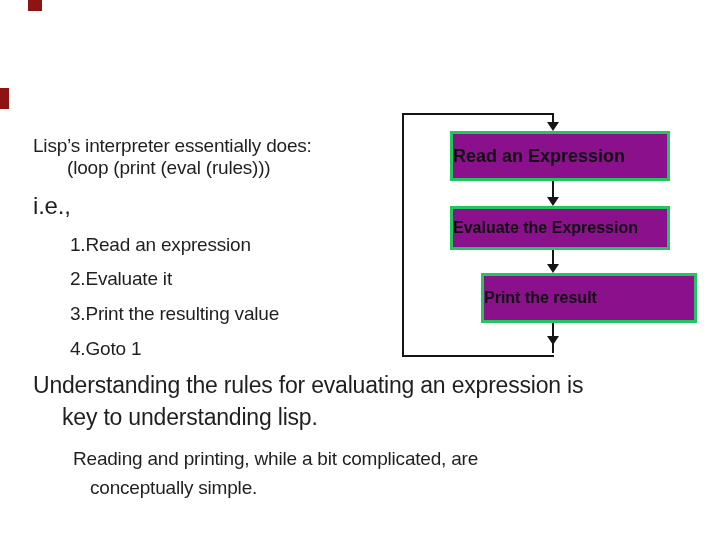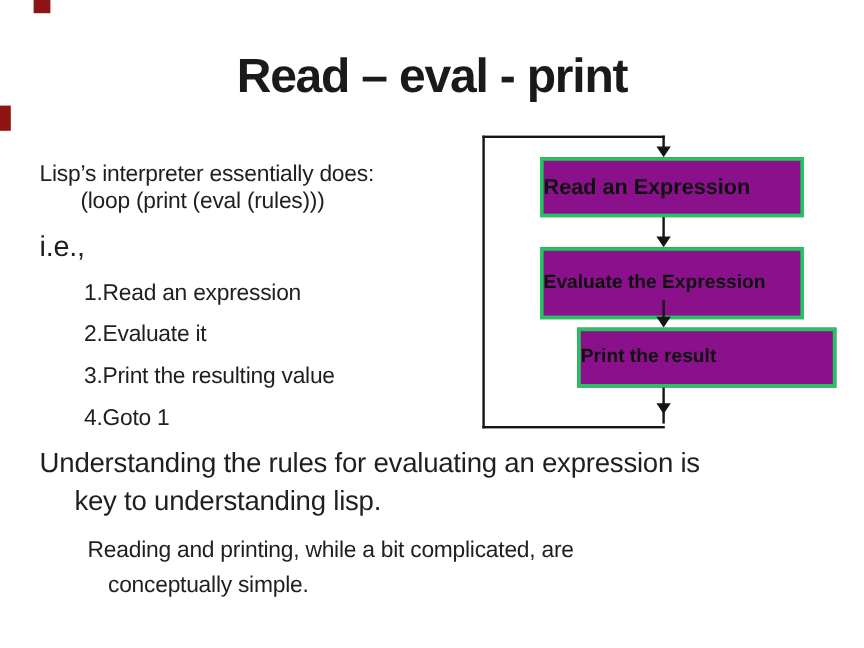--- a/index.html
+++ b/index.html
@@ -70,21 +70,21 @@
     box-sizing: border-box;
     border: 3px solid #22c55e;
     background: #8b108b;
     display: flex;
     align-items: center;
     font-weight: bold;
     color: #101010;
     text-align: center;
   }
   .flow-box-0 { left: 450px; top: 131px; width: 220px; height: 50px; font-size: 18px; }
-  .flow-box-1 { left: 450px; top: 206px; width: 220px; height: 60px; font-size: 16px; }
+  .flow-box-1 { left: 450px; top: 206px; width: 220px; height: 44px; font-size: 16px; }
   .flow-box-2 { left: 453px; top: 273px; width: 216px; height: 50px; font-size: 16px; }
 
   .arrow-stub {
     position: absolute;
     left: 552px;
     width: 2px;
     background: #151515;
   }
   .stub-top { top: 113px; height: 11px; }
   .stub-1   { top: 181px; height: 18px; }
@@ -105,21 +105,20 @@
   .head-3   { top: 336px; }
 </style>
 </head>
 <body>
 
 <div class="slide">
 
   <div class="accent-mark accent-top" style="background: rgb(142, 20, 20);"></div>
   <div class="accent-mark accent-left" style="background: rgb(142, 20, 20);"></div>
 
-  <div class="title">Read – eval - print</div>
 
   <div class="txt intro">Lisp’s interpreter essentially does:</div>
   <div class="txt code">(loop (print (eval (rules)))</div>
   <div class="txt ie">i.e.,</div>
 
   <div class="txt step step-0">1.Read an expression</div>
   <div class="txt step step-1">2.Evaluate it</div>
   <div class="txt step step-2">3.Print the resulting value</div>
   <div class="txt step step-3">4.Goto 1</div>
 

